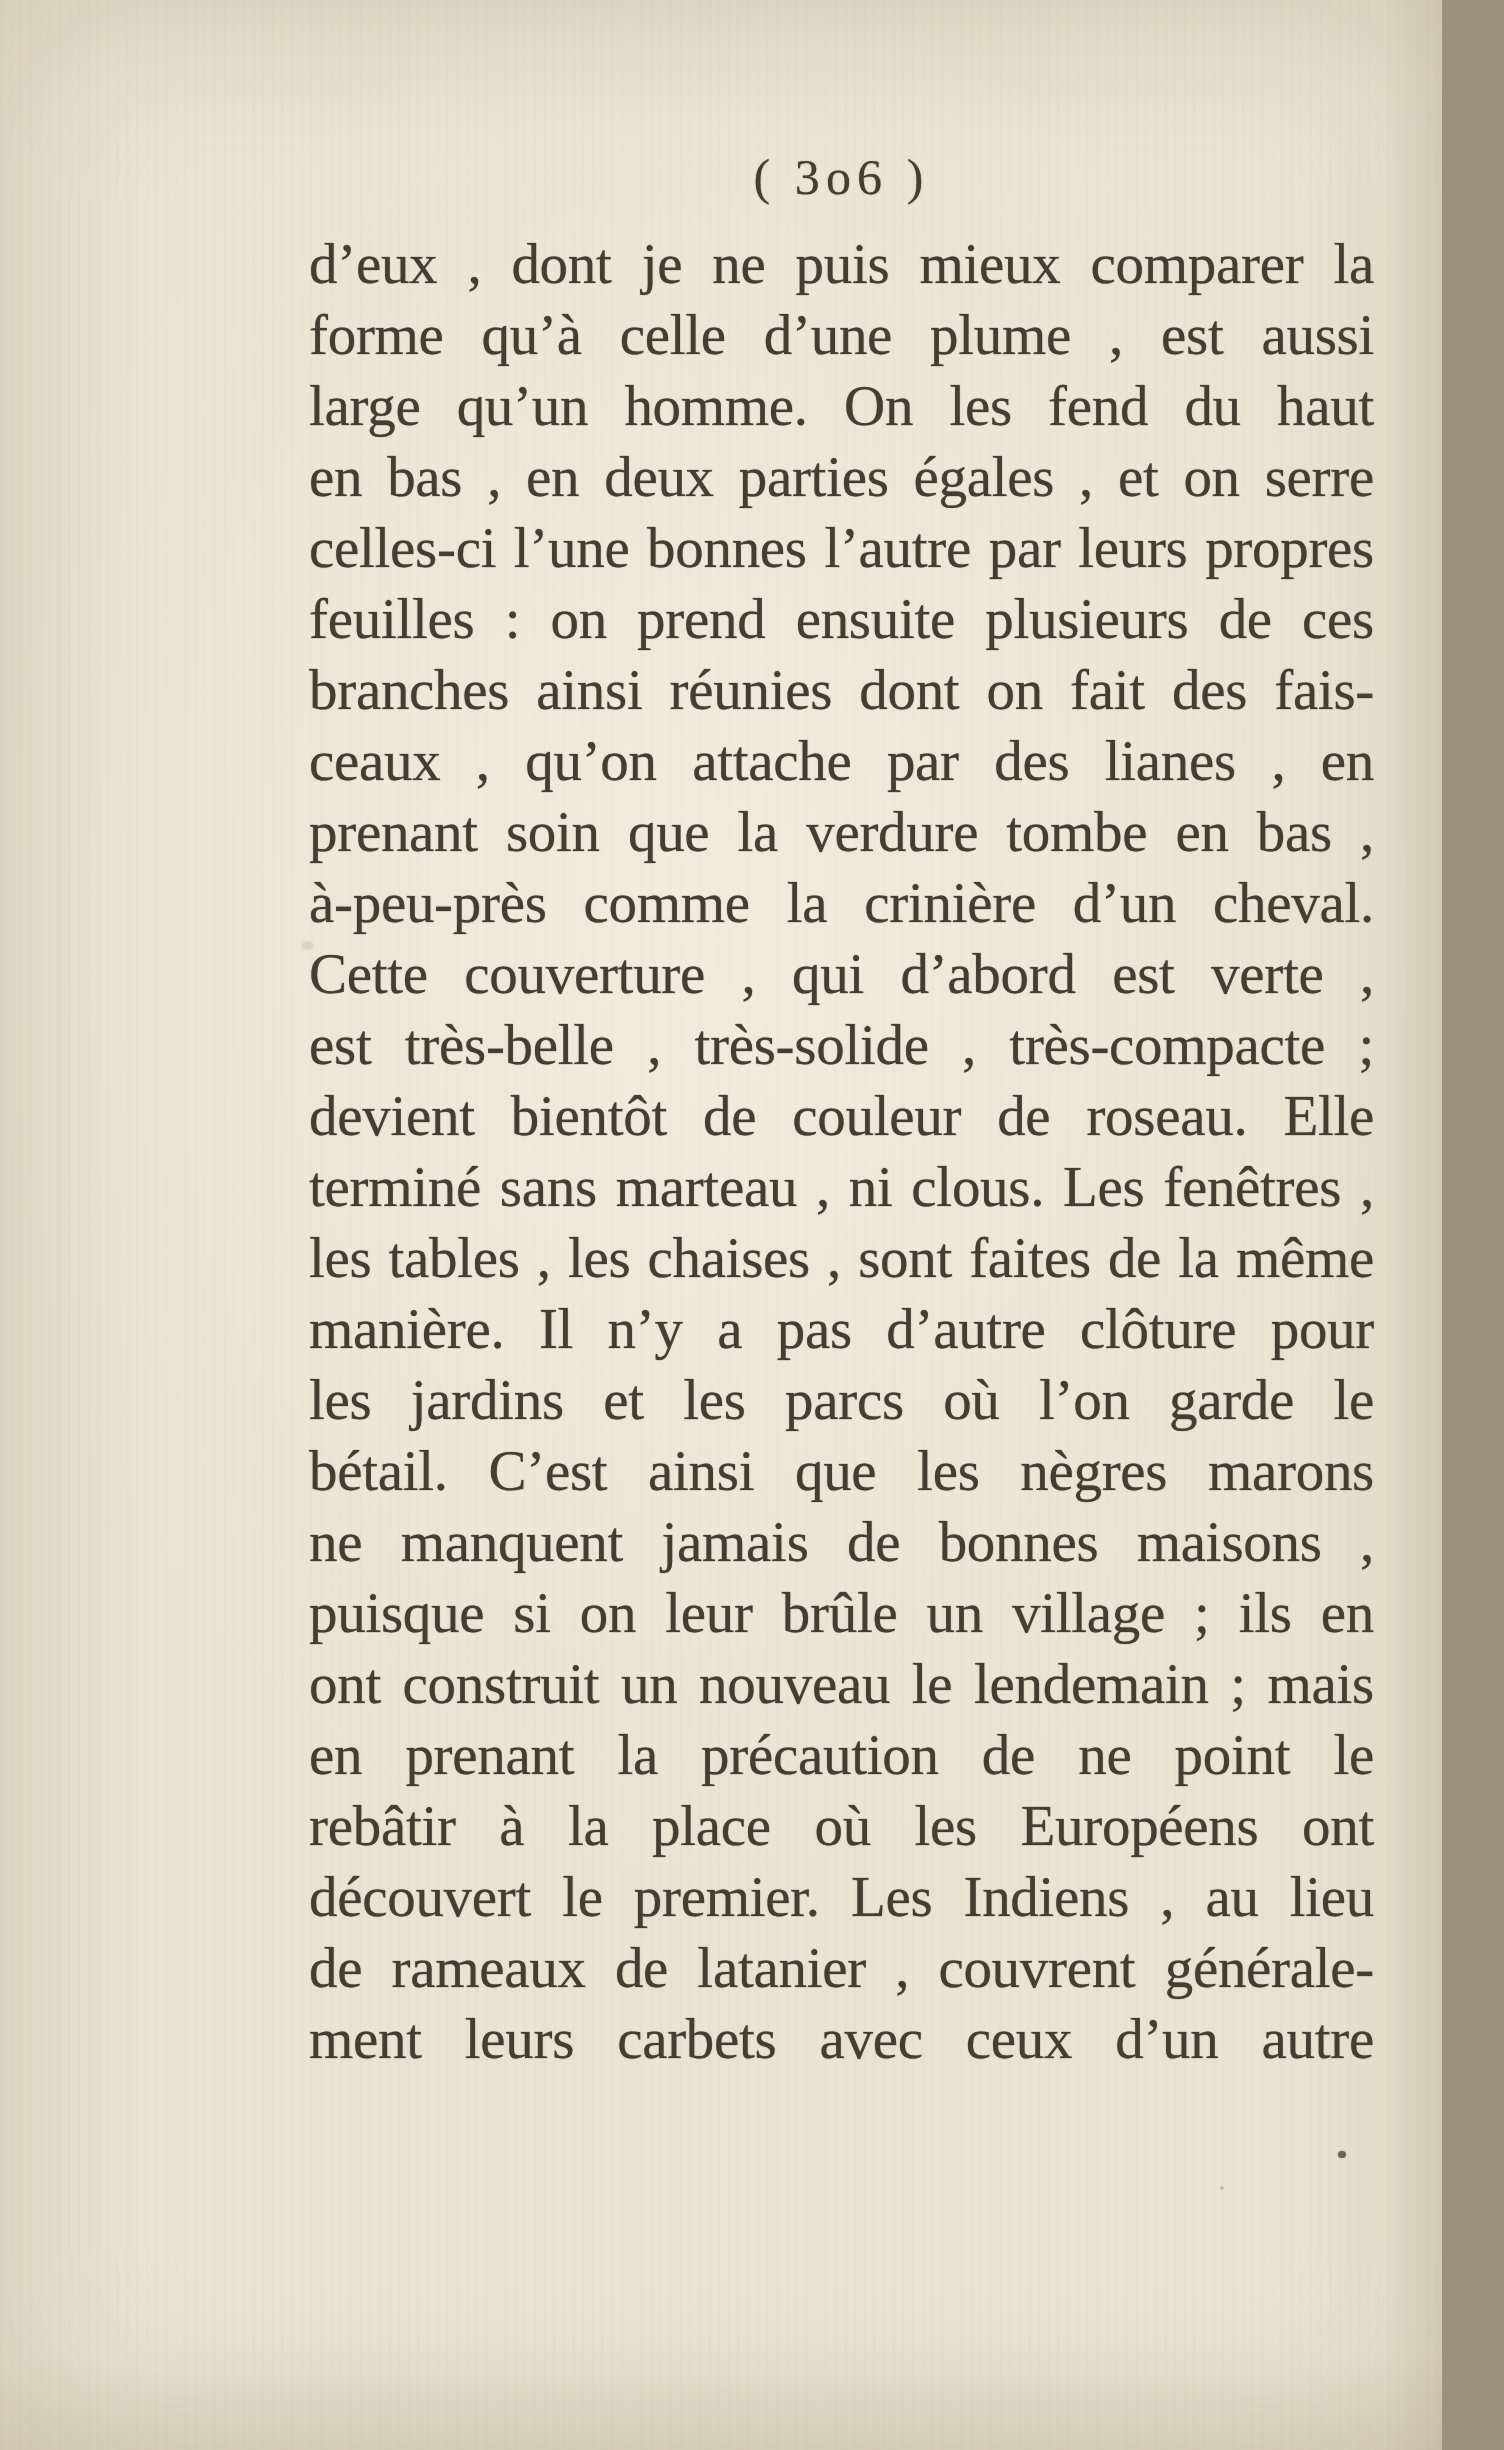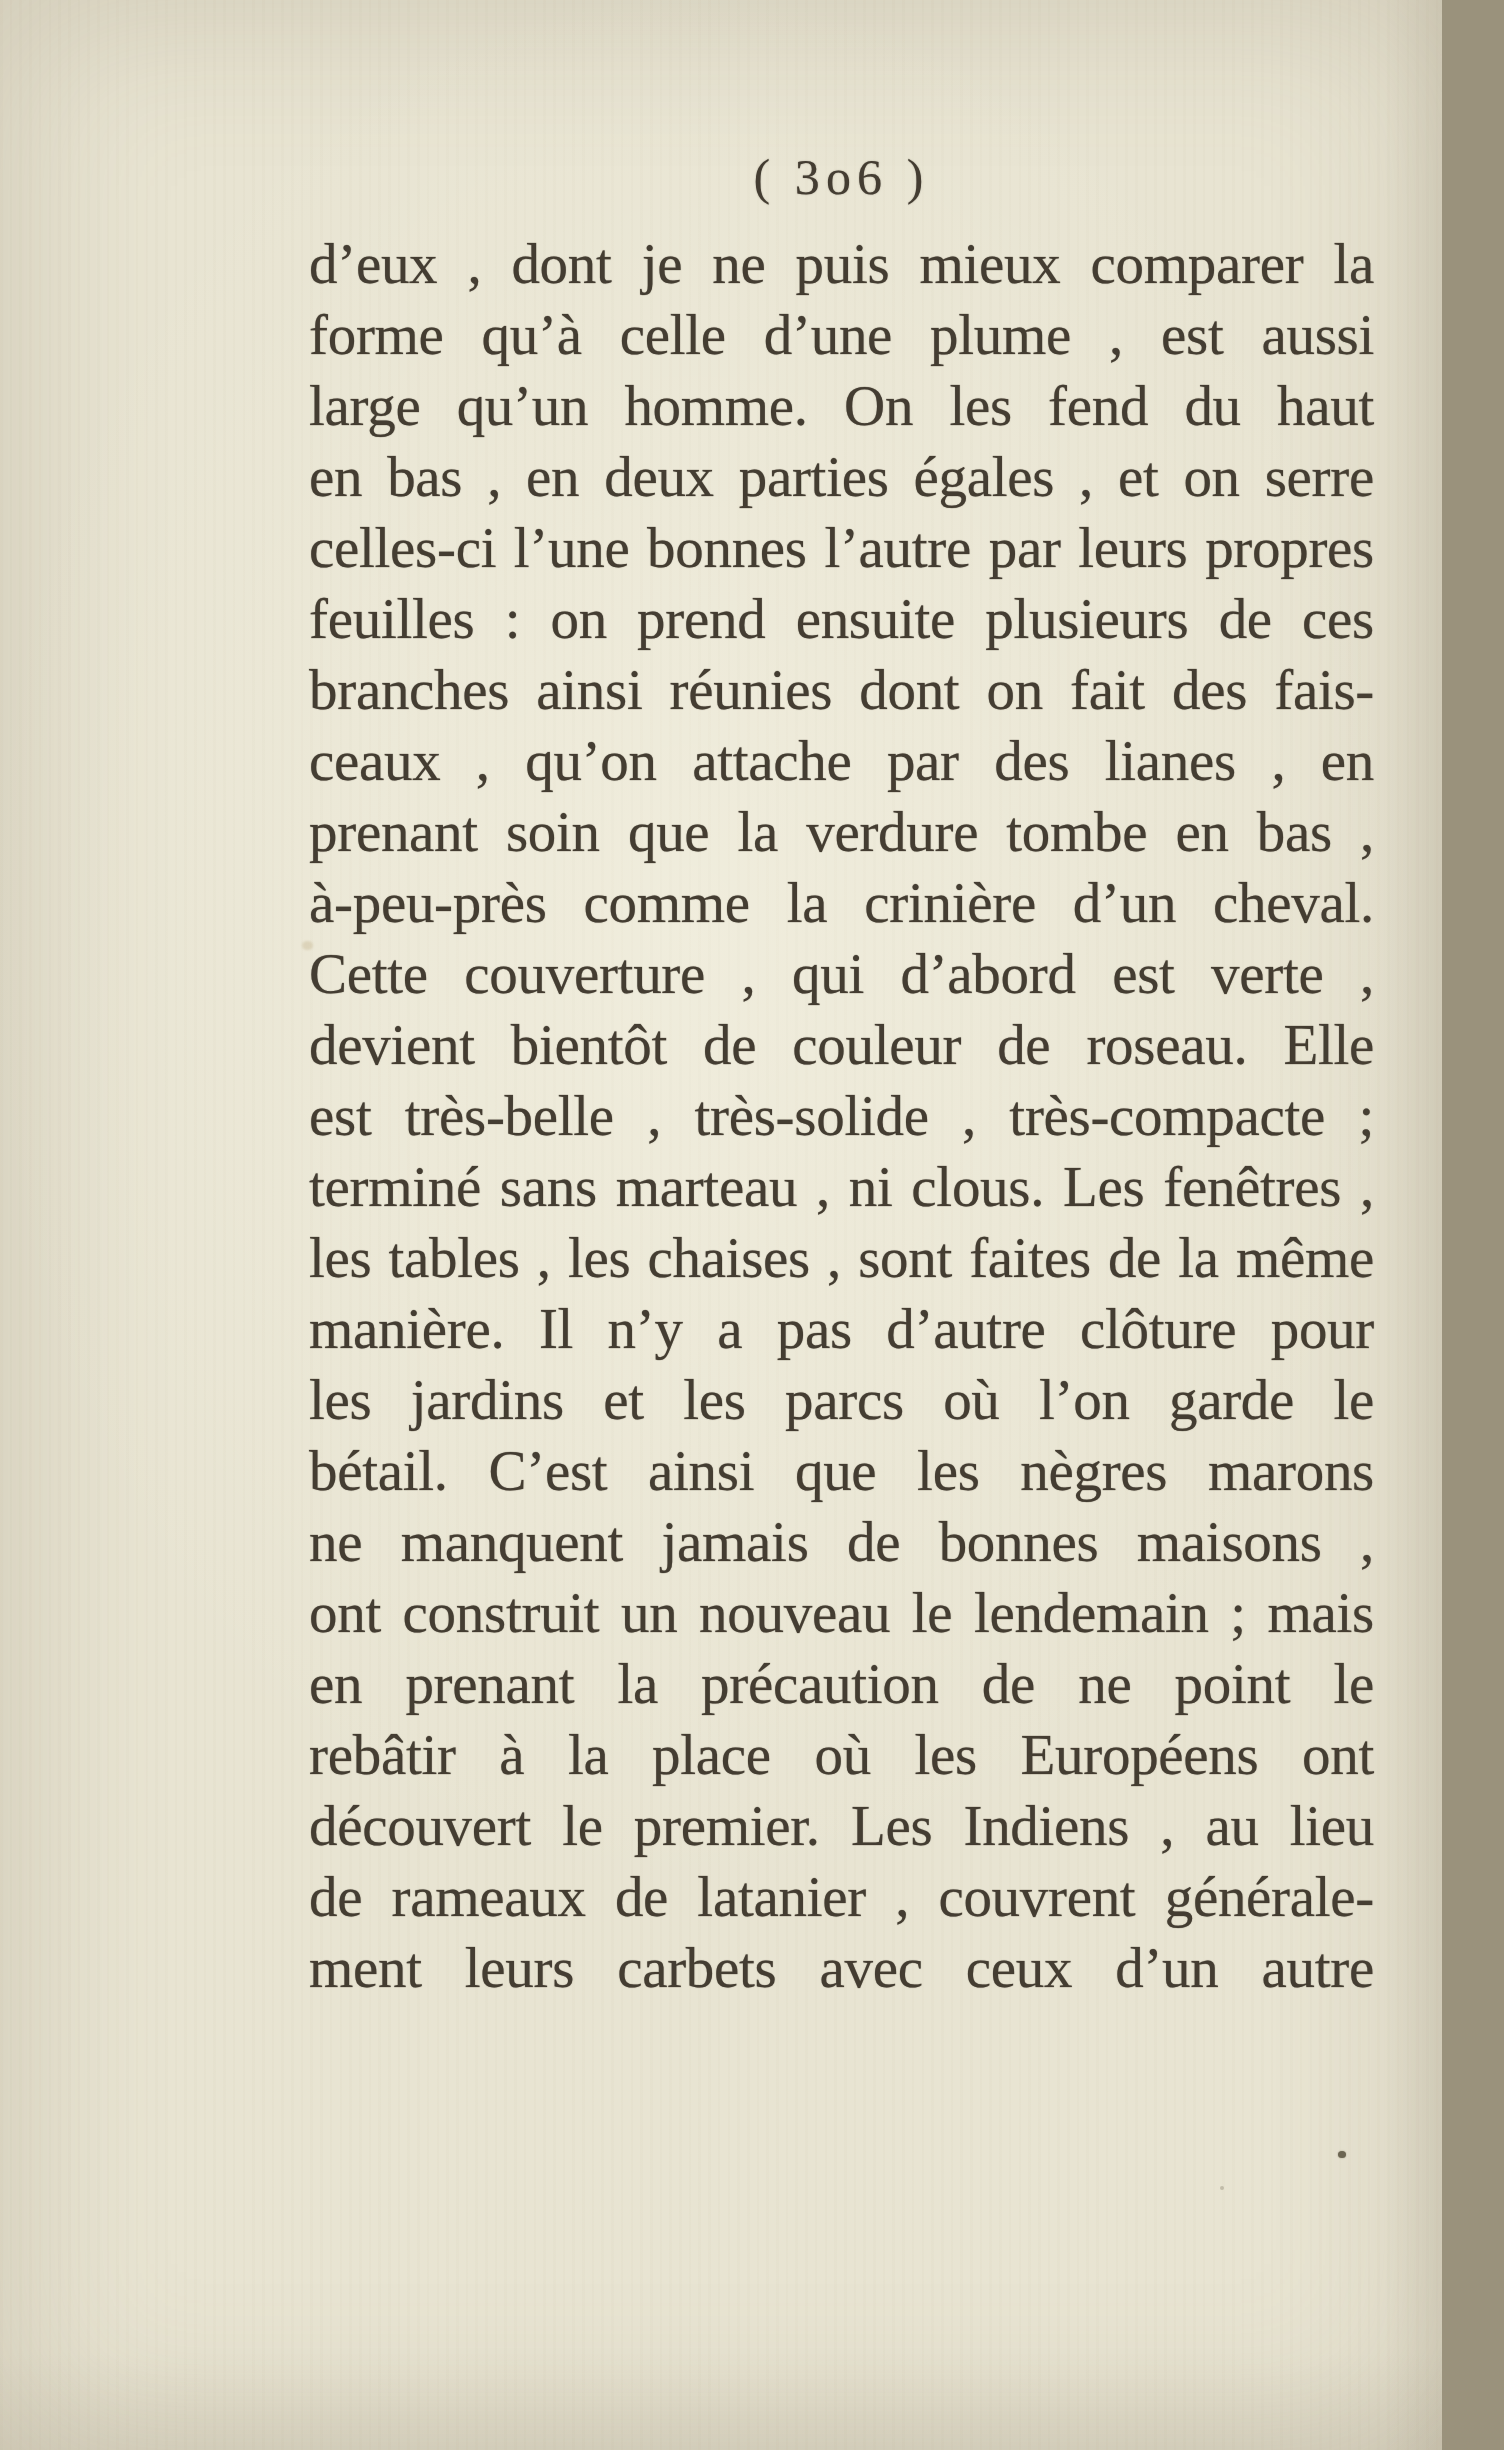--- a/index.html
+++ b/index.html
@@ -102,28 +102,29 @@
     <div class="line">forme qu’à celle d’une plume , est aussi</div>
     <div class="line">large qu’un homme. On les fend du haut</div>
     <div class="line">en bas , en deux parties égales , et on serre</div>
     <div class="line">celles-ci l’une bonnes l’autre par leurs propres</div>
     <div class="line">feuilles : on prend ensuite plusieurs de ces</div>
     <div class="line">branches ainsi réunies dont on fait des fais-</div>
     <div class="line">ceaux , qu’on attache par des lianes , en</div>
     <div class="line">prenant soin que la verdure tombe en bas ,</div>
     <div class="line">à-peu-près comme la crinière d’un cheval.</div>
     <div class="line">Cette couverture , qui d’abord est verte ,</div>
+    <div class="line">est très-belle , très-solide , très-compacte ;</div>
     <div class="line">devient bientôt de couleur de roseau. Elle</div>
-    <div class="line">est très-belle , très-solide , très-compacte ;</div>
     <div class="line">terminé sans marteau , ni clous. Les fenêtres ,</div>
     <div class="line">les tables , les chaises , sont faites de la même</div>
     <div class="line">manière. Il n’y a pas d’autre clôture pour</div>
     <div class="line">les jardins et les parcs où l’on garde le</div>
     <div class="line">bétail. C’est ainsi que les nègres marons</div>
     <div class="line">ne manquent jamais de bonnes maisons ,</div>
+    <div class="line">puisque si on leur brûle un village ; ils en</div>
     <div class="line">ont construit un nouveau le lendemain ; mais</div>
     <div class="line">en prenant la précaution de ne point le</div>
     <div class="line">rebâtir à la place où les Européens ont</div>
     <div class="line">découvert le premier. Les Indiens , au lieu</div>
     <div class="line">de rameaux de latanier , couvrent générale-</div>
     <div class="line">ment leurs carbets avec ceux d’un autre</div>
   </div>
 
   <div class="speck speck-main"></div>
   <div class="speck speck-faint"></div>

